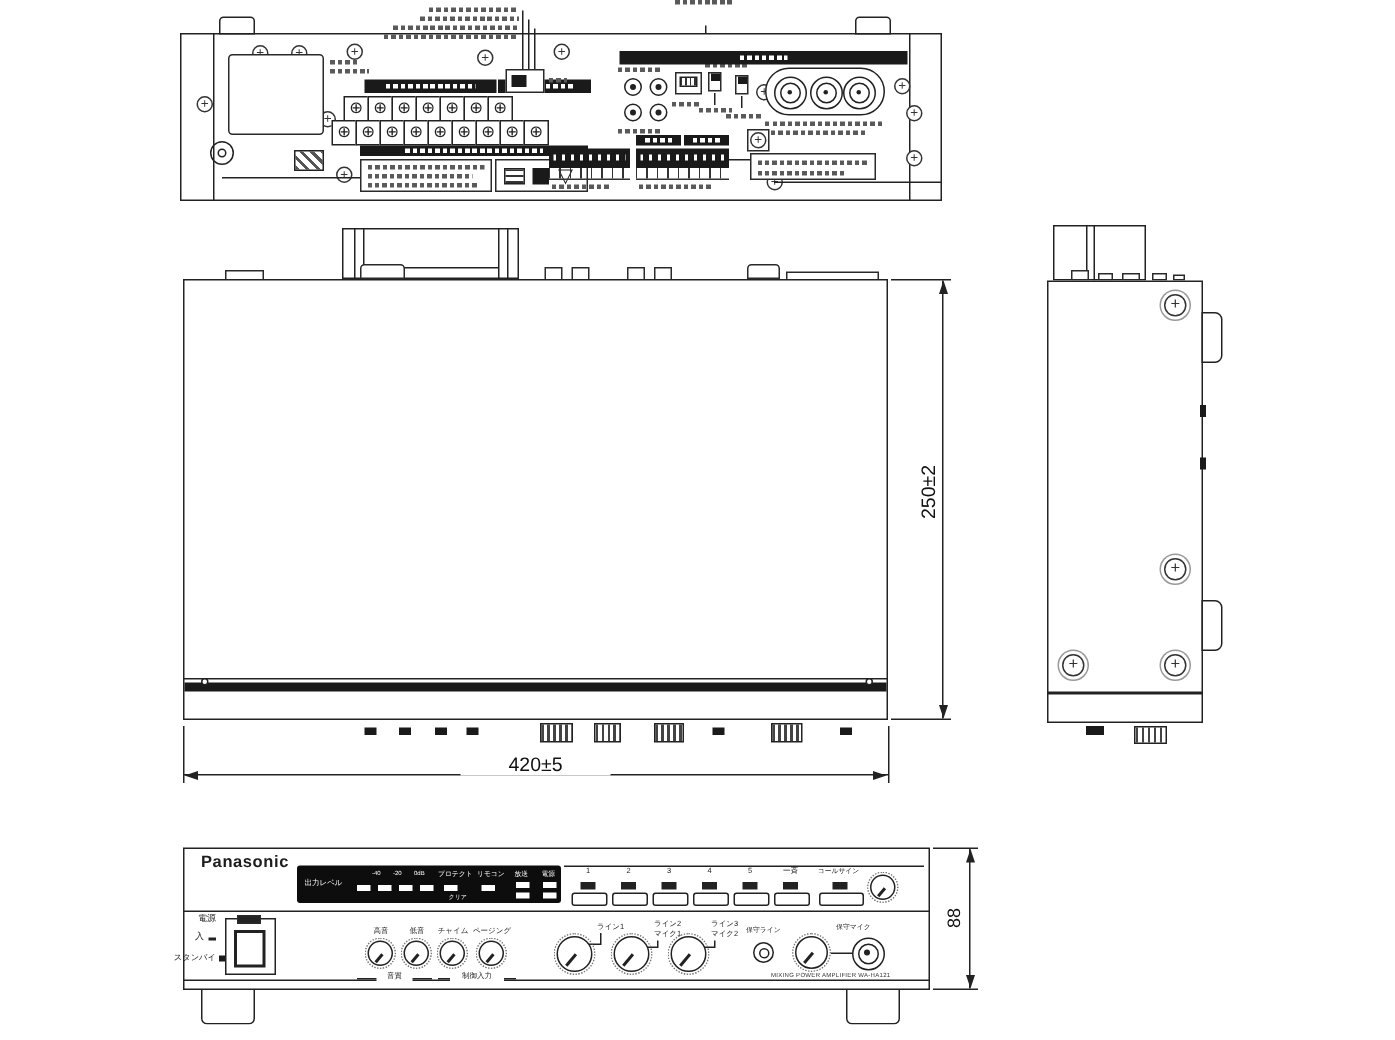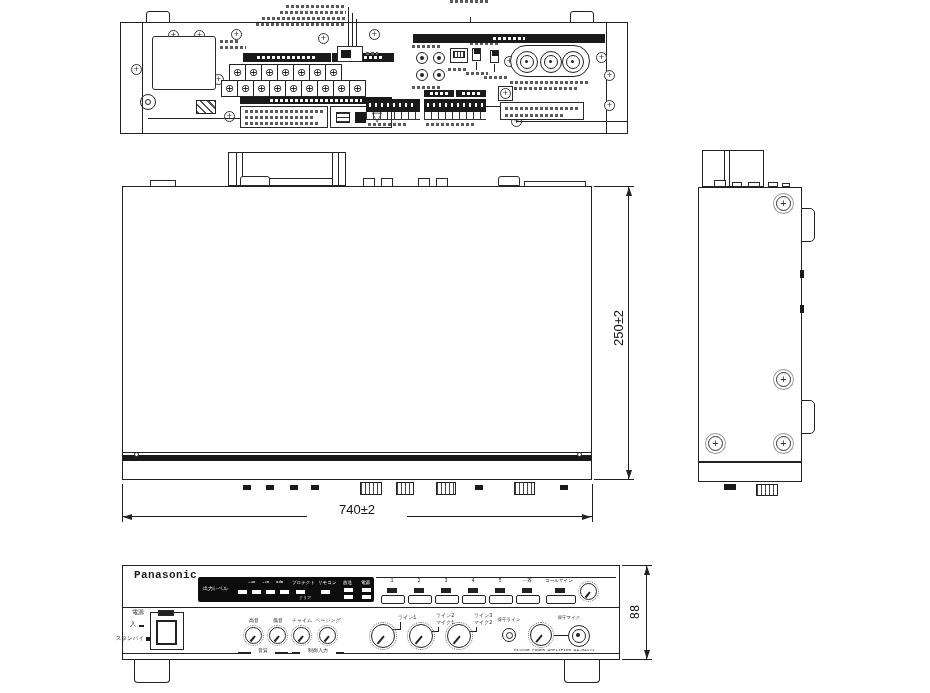--- a/index.html
+++ b/index.html
@@ -250,21 +250,21 @@
     <div class="a ln" style="left:628px;top:47px;width:1px;height:292px;"></div>
     <div class="a ar ar-up" style="left:625.5px;top:47px;"></div>
     <div class="a ar ar-dn" style="left:625.5px;top:330px;"></div>
     <div class="a rot dimtxt" style="left:592px;top:181px;width:52px;height:14px;">250±2</div>
 
     <div class="a ln" style="left:122px;top:344px;width:1px;height:38px;"></div>
     <div class="a ln" style="left:592px;top:344px;width:1px;height:38px;"></div>
     <div class="a ln" style="left:122px;top:376px;width:470px;height:1px;"></div>
     <div class="a ar ar-lf" style="left:123px;top:373.5px;"></div>
     <div class="a ar ar-rt" style="left:582px;top:373.5px;"></div>
-    <div class="a dimtxt" style="left:307px;top:362px;width:100px;background:#fff;">740±2</div>
+    <div class="a dimtxt" style="left:307px;top:362px;width:100px;background:#fff;">420±5</div>
   </div>
 
   <div class="a" style="left:680px;top:140px;width:250px;height:420px;">
     <div class="a bx" style="left:22px;top:10px;width:62px;height:37px;"></div>
     <div class="a ln" style="left:44px;top:10px;width:1px;height:37px;"></div>
     <div class="a ln" style="left:49px;top:10px;width:1px;height:37px;"></div>
     <div class="a bx1" style="left:34px;top:40px;width:12px;height:7px;"></div>
     <div class="a bx1" style="left:52px;top:42px;width:10px;height:5px;"></div>
     <div class="a bx1" style="left:68px;top:42px;width:12px;height:5px;"></div>
     <div class="a bx1" style="left:88px;top:42px;width:10px;height:5px;"></div>
@@ -280,21 +280,21 @@
     <div class="a screwL" style="left:96px;top:56px;"></div>
     <div class="a screwL" style="left:96px;top:232px;"></div>
     <div class="a screwL" style="left:28px;top:296px;"></div>
     <div class="a screwL" style="left:96px;top:296px;"></div>
 
     <div class="a bx" style="left:18px;top:322px;width:104px;height:20px;"></div>
     <div class="a blk" style="left:44px;top:344px;width:12px;height:6px;"></div>
     <div class="a knurl" style="left:76px;top:344px;width:22px;height:12px;"></div>
   </div>
 
-  <div class="a" style="left:0;top:555px;width:700px;height:138px;font-family:Liberation Mono, monospace;">
+  <div class="a" style="left:0;top:555px;width:700px;height:138px;">
     <div class="a bx" style="left:122px;top:10px;width:498px;height:95px;"></div>
     <div class="a ln" style="left:122px;top:52px;width:498px;height:1px;"></div>
     <div class="a ln" style="left:376px;top:22px;width:240px;height:1px;"></div>
     <div class="a ln" style="left:122px;top:98px;width:498px;height:1px;"></div>
 
     <div class="a" style="left:134px;top:14px;font-size:11px;font-weight:700;letter-spacing:.4px;">Panasonic</div>
 
     <div class="a" style="left:198px;top:22px;width:176px;height:25px;background:#0d0d0d;border-radius:2px;">
       <div class="a t5 tw" style="left:5px;top:10px;">出力レベル</div>
       <div class="a t4 tw" style="left:50px;top:3px;">-40</div>

